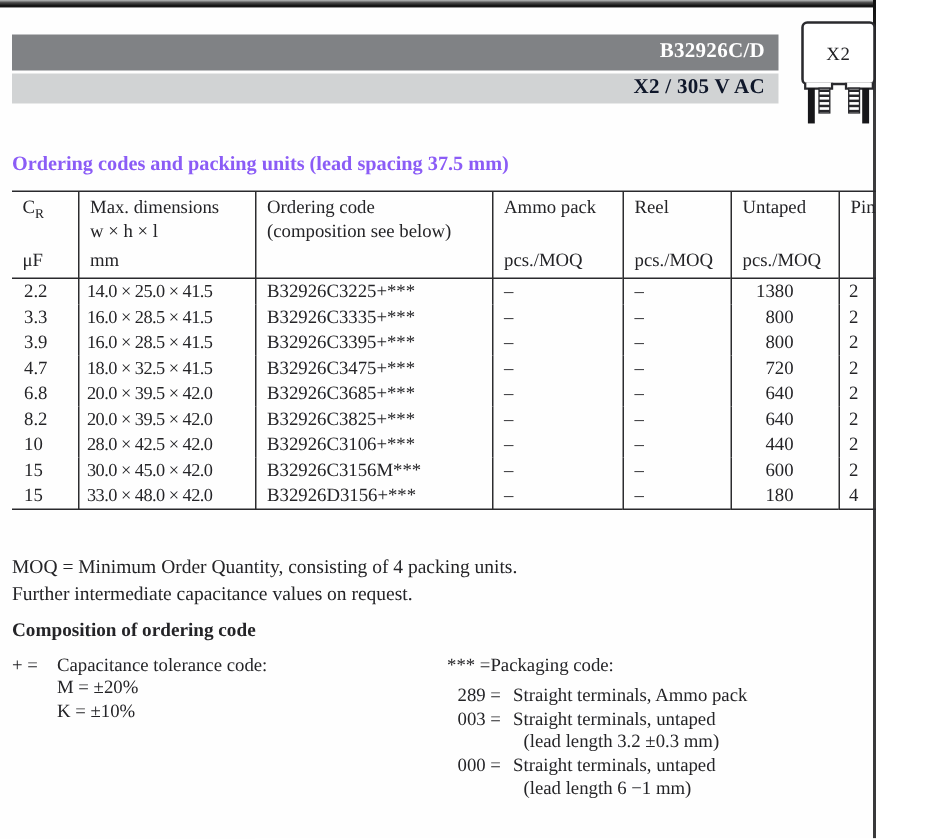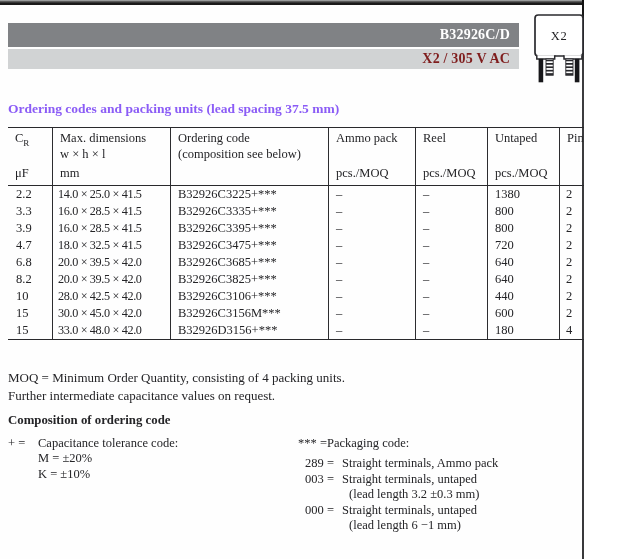--- a/index.html
+++ b/index.html
@@ -11,42 +11,42 @@
   }
   
   .top-edge { position:absolute; left:0; top:0; width:634px; height:5px;
     background:linear-gradient(to bottom,#b9bcbc 0%,#4c4c4c 35%,#0c0c0c 80%,#2b2b2b 100%); }
   .right-edge { position:absolute; right:0; top:0; width:2.5px; height:559px;
     background:linear-gradient(to bottom,#101010,#3c3c3e 12%,#39393b 100%); }
 
   
   .bar { position:absolute; left:8px; width:511px; font-weight:bold; font-size:14px; }
   .bar-dark { top:23px; height:24px; line-height:24px; background:#808285; color:#ffffff; text-align:right; }
-  .bar-light { top:49px; height:20px; line-height:20px; background:#d1d3d4; color:#7f1d1d; text-align:right; }
+  .bar-light { top:49px; height:20px; line-height:20px; background:#d1d3d4; color:#0f172a; text-align:right; }
   .bar span { padding-right:9px; letter-spacing:.2px; }
 
   .cap-icon { position:absolute; left:529px; top:12px; }
 
   .heading { position:absolute; left:8px; top:101px; font-weight:bold; font-size:13.5px; color:#8b5cf6; }
 
   
   .otable { position:absolute; left:8px; top:127px; width:589px;
     border-spacing:0; table-layout:fixed; border-top:1.6px solid #29292c; }
   .otable th, .otable td { box-sizing:border-box; font-weight:normal; text-align:left;
     padding:0; margin:0; white-space:nowrap; overflow:visible; }
   .otable th { border-bottom:1.6px solid #29292c; height:58px; vertical-align:top;margin-top:30px; }
   .otable th + th, .otable td + td { border-left:1px solid #2c2c2f; }
   .otable tr:last-child td { border-bottom:1.6px solid #29292c; }
   .otable td { height:17px; line-height:17px; font-size:12.5px; padding-left:7px; }
   .hc { display:flex; flex-direction:column; justify-content:space-between;
         height:56px; padding:3px 0 3px 7px; box-sizing:border-box; line-height:15.5px; }
   .hc sub { font-size:9px; }
   td.c-cr { padding-left:8px; }
   td.c-dims { padding-left:5px; font-size:12.2px; letter-spacing:-0.35px; }
-  td.c-untaped { padding-right:30px; }
+  td.c-untaped { text-align:right; padding-right:30px; }
   td.c-pins { padding-left:6px; }
 
   
   .notes { position:absolute; left:8px; top:369px; font-size:13px; line-height:17.5px; }
 
   
   .comp { position:absolute; left:8px; top:413px; font-size:12.5px; }
   .comp-title { font-weight:bold; font-size:12.8px; }
   .comp-body { position:relative; margin-top:8px; line-height:15.4px; }
   .tol-col { position:absolute; left:0; top:0; width:280px; }

